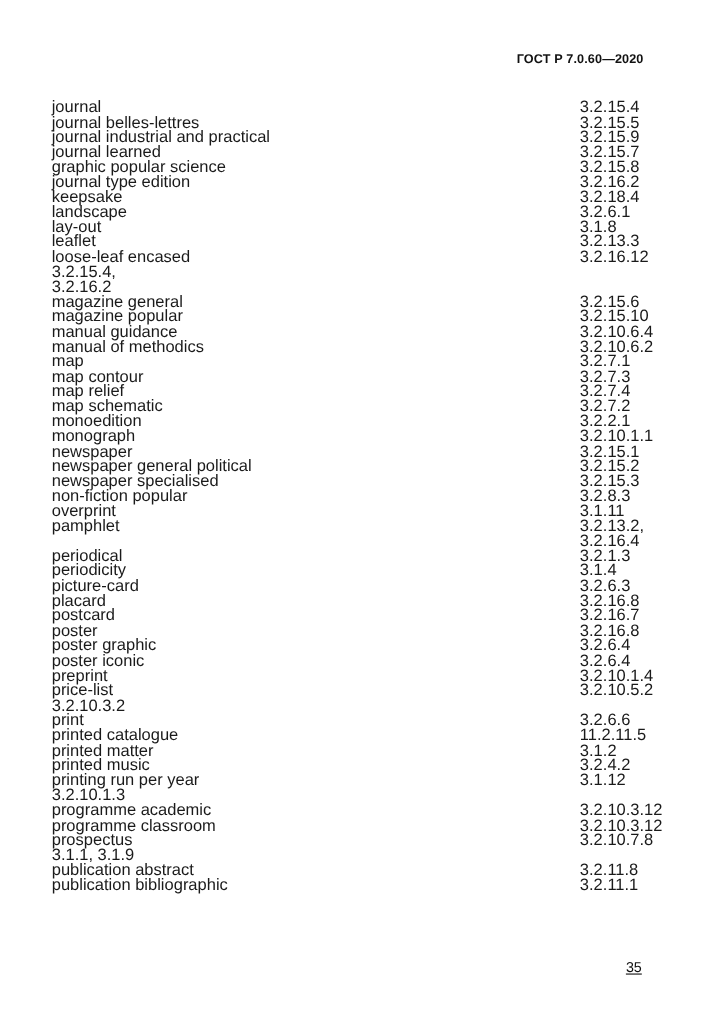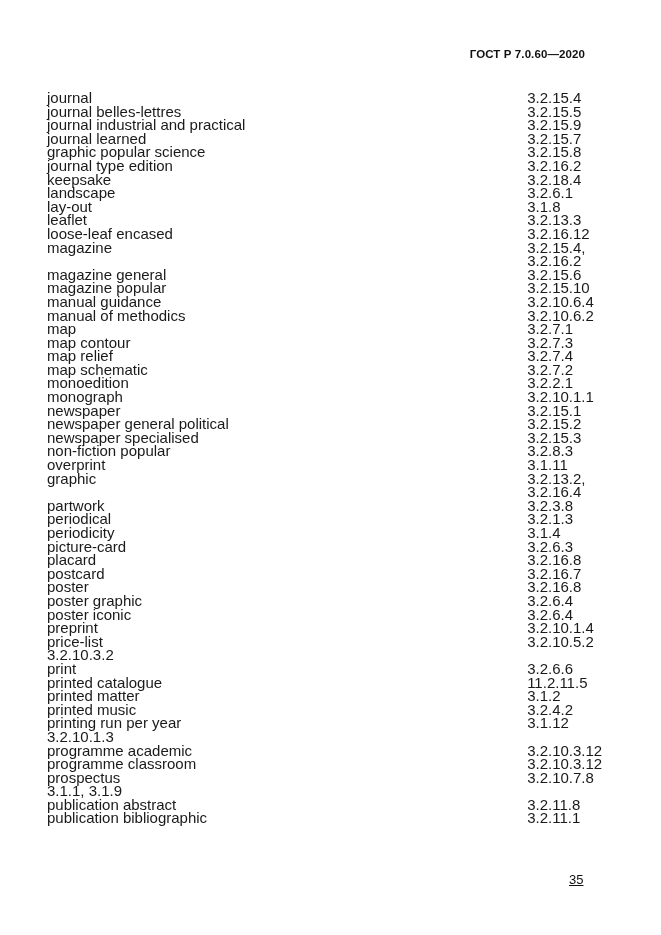--- a/index.html
+++ b/index.html
@@ -56,21 +56,20 @@
     </div>
     <div class="row">
       <span class="term">leaflet</span>
       <span class="ref">3.2.13.3</span>
     </div>
     <div class="row">
       <span class="term">loose-leaf encased</span>
       <span class="ref">3.2.16.12</span>
     </div>
     <div class="row">
-      <span class="term">magazine</span>
       <span class="ref">3.2.15.4,
 3.2.16.2</span>
     </div>
     <div class="row">
       <span class="term">magazine general</span>
       <span class="ref">3.2.15.6</span>
     </div>
     <div class="row">
       <span class="term">magazine popular</span>
       <span class="ref">3.2.15.10</span>
@@ -121,29 +120,25 @@
     </div>
     <div class="row">
       <span class="term">non-fiction popular</span>
       <span class="ref">3.2.8.3</span>
     </div>
     <div class="row">
       <span class="term">overprint</span>
       <span class="ref">3.1.11</span>
     </div>
     <div class="row">
-      <span class="term">graphic</span>
+      <span class="term">pamphlet</span>
       <span class="ref">3.2.13.2,
 3.2.16.4</span>
     </div>
     <div class="row">
-      <span class="term">partwork</span>
-      <span class="ref">3.2.3.8</span>
-    </div>
-    <div class="row">
       <span class="term">periodical</span>
       <span class="ref">3.2.1.3</span>
     </div>
     <div class="row">
       <span class="term">periodicity</span>
       <span class="ref">3.1.4</span>
     </div>
     <div class="row">
       <span class="term">picture-card</span>
       <span class="ref">3.2.6.3</span>

